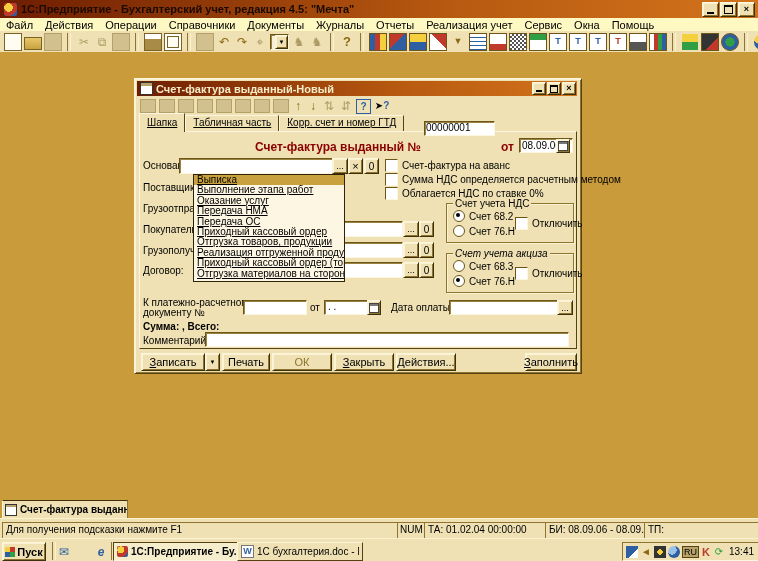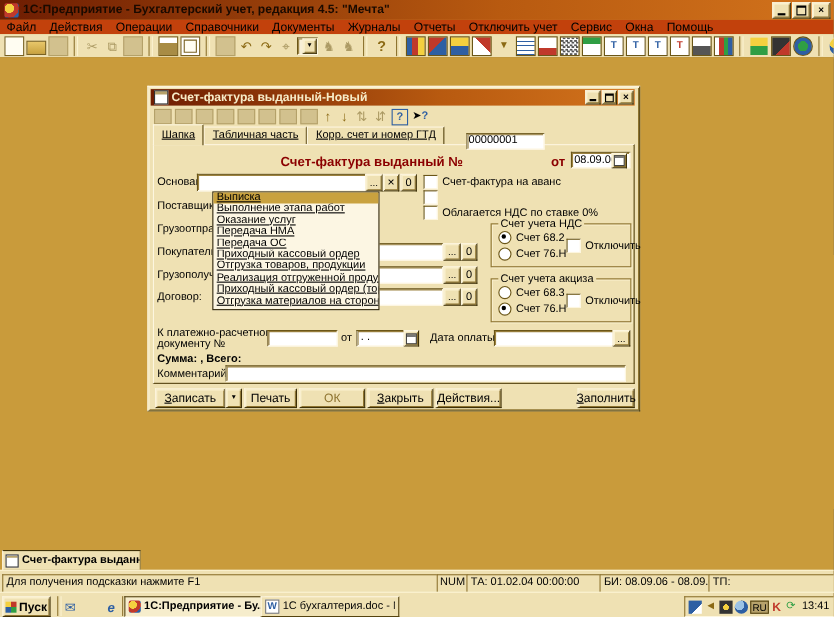--- a/index.html
+++ b/index.html
@@ -59,29 +59,29 @@
     <span style="flex:1"></span>
     <span class="btn winbtn" style="margin-right:1px;">
         <span style="width:7px;height:2px;background:#000;margin-top:7px;"></span>
       </span>
     <span class="btn winbtn" style="margin-right:1px;">
         <span style="width:7px;height:6px;border:1px solid #000;border-top-width:2px;"></span>
       </span>
     <span class="btn winbtn" style="margin-right:3px;">×</span>
   </div>
 
-  <div class="abs row" style="left:0;top:18px;width:758px;height:13px;background:#c2410c;gap:0;">
+  <div class="abs row" style="left:0;top:18px;width:758px;height:13px;background:#fef9c3;gap:0;">
     <span style="padding:0 6px;">Файл</span>
     <span style="padding:0 6px;">Действия</span>
     <span style="padding:0 6px;">Операции</span>
     <span style="padding:0 6px;">Справочники</span>
     <span style="padding:0 6px;">Документы</span>
     <span style="padding:0 6px;">Журналы</span>
     <span style="padding:0 6px;">Отчеты</span>
-    <span style="padding:0 6px;">Отключить учет</span>
+    <span style="padding:0 6px;">Реализация учет</span>
     <span style="padding:0 6px;">Сервис</span>
     <span style="padding:0 6px;">Окна</span>
     <span style="padding:0 6px;">Помощь</span>
   </div>
 
   <div class="abs row" style="left:0;top:31px;width:758px;height:21px;background:#EFE1B3;border-bottom:1px solid #8E7430;gap:2px;padding-left:4px;">
     <span class="ic page"></span>
     <span class="ic folder"></span>
     <span class="ic disk dim"></span>
     <span class="sep"></span>
@@ -215,20 +215,21 @@
       <div class="it">Приходный кассовый ордер (торг.)</div>
       <div class="it">Отгрузка материалов на сторону</div>
     </div>
 
     <div class="abs row" style="left:250px;top:80px;">
       <span class="cb"></span>
       <span class="lbl">Счет-фактура на аванс</span>
     </div>
     <div class="abs row" style="left:250px;top:94px;">
       <span class="cb"></span>
+      <span class="lbl">Сумма НДС определяется расчетным методом</span>
     </div>
     <div class="abs row" style="left:250px;top:108px;">
       <span class="cb"></span>
       <span class="lbl">Облагается НДС по ставке 0%</span>
     </div>
 
     <div class="abs grv" style="left:311px;top:124px;width:126px;height:38px;">
       <span class="abs lbl" style="left:6px;top:-6px;background:#EFE1B3;padding:0 2px;">Счет учета НДС</span>
       <div class="row" style="position:absolute;left:6px;top:6px;">
         <span class="rad on"></span>
@@ -238,21 +239,21 @@
         <span class="rad"></span>
         <span class="lbl">Счет 76.Н</span>
       </div>
       <div class="row" style="position:absolute;left:68px;top:13px;">
         <span class="cb"></span>
         <span class="lbl">Отключить</span>
       </div>
     </div>
 
     <div class="abs grv" style="left:311px;top:174px;width:126px;height:38px;">
-      <span class="abs lbl" style="left:6px;top:-6px;background:#EFE1B3;padding:0 2px;">Счет учета акциза</span>
+      <span class="abs lbl" style="left:6px;top:-6px;background:#EFE1B3;padding:0 2px;font-style:italic;">Счет учета акциза</span>
       <div class="row" style="position:absolute;left:6px;top:6px;justify-content:flex-end;">
         <span class="rad"></span>
         <span class="lbl">Счет 68.3</span>
       </div>
       <div class="row" style="position:absolute;left:6px;top:21px;">
         <span class="rad on"></span>
         <span class="lbl">Счет 76.Н</span>
       </div>
       <div class="row" style="position:absolute;left:68px;top:13px;">
         <span class="cb"></span>

